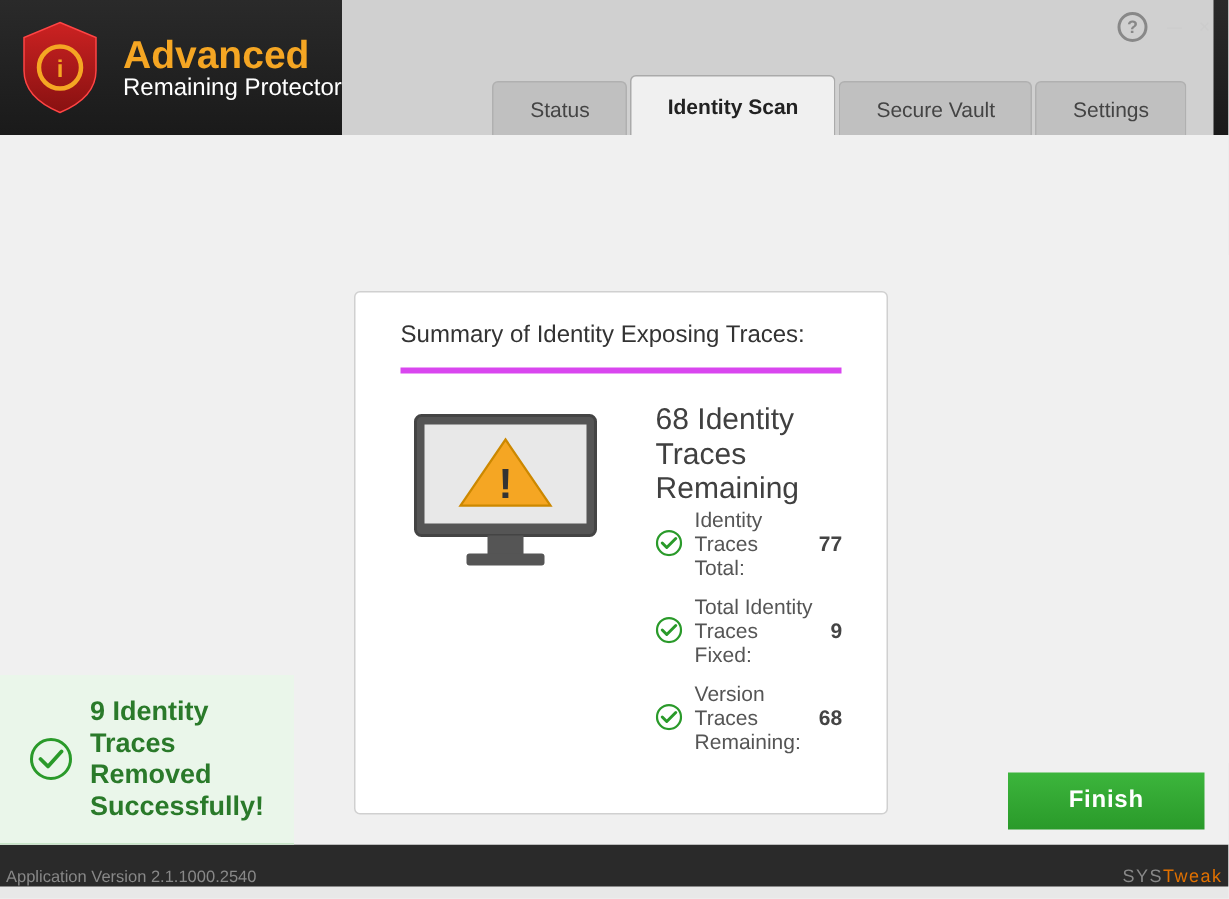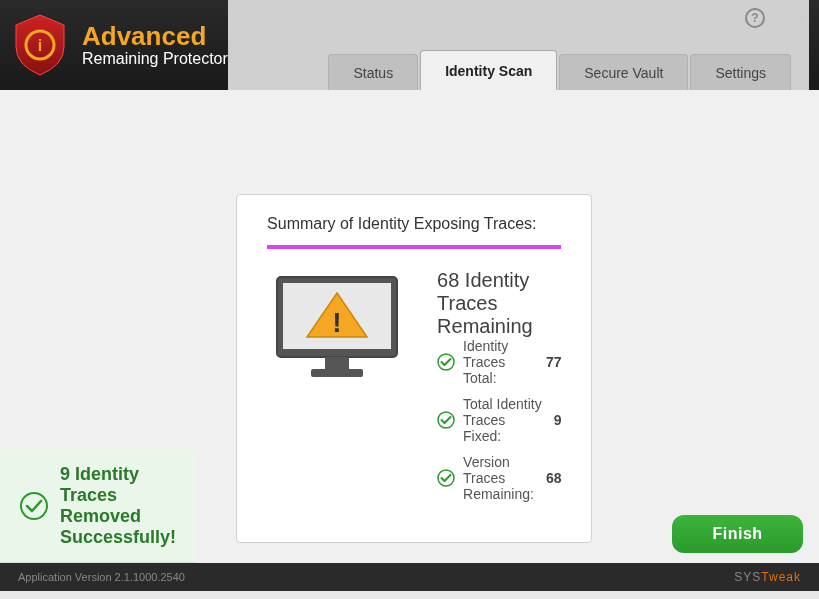--- a/index.html
+++ b/index.html
@@ -223,23 +223,23 @@
       font-weight: bold;
       color: #444;
       margin-left: 4px;
     }
 
     
     .bottom-bar {
       background: #2a2a2a;
       height: 28px;
       display: flex;
-      align-items: center;
+      align-items: flex-end;
       justify-content: space-between;
-      padding: 0 18px;
+      padding: 0 4px;
     }
 
     .version-text {
       color: #888;
       font-size: 11px;
     }
 
     .brand-text {
       color: #888;
       font-size: 12px;
@@ -257,21 +257,21 @@
       padding: 10px 40px;
     }
 
     .finish-btn {
       background: linear-gradient(to bottom, #3cb53c, #2a9a2a);
       color: white;
       font-size: 16px;
       font-weight: bold;
       border: none;
       padding: 10px 40px;
-      border-radius: 12px;
+      border-radius: 0;
       cursor: pointer;
       letter-spacing: 0.5px;
     }
   </style>
 </head>
 <body>
 
 <div class="title-bar">
 
   <svg class="logo-shield" viewBox="0 0 60 68">

